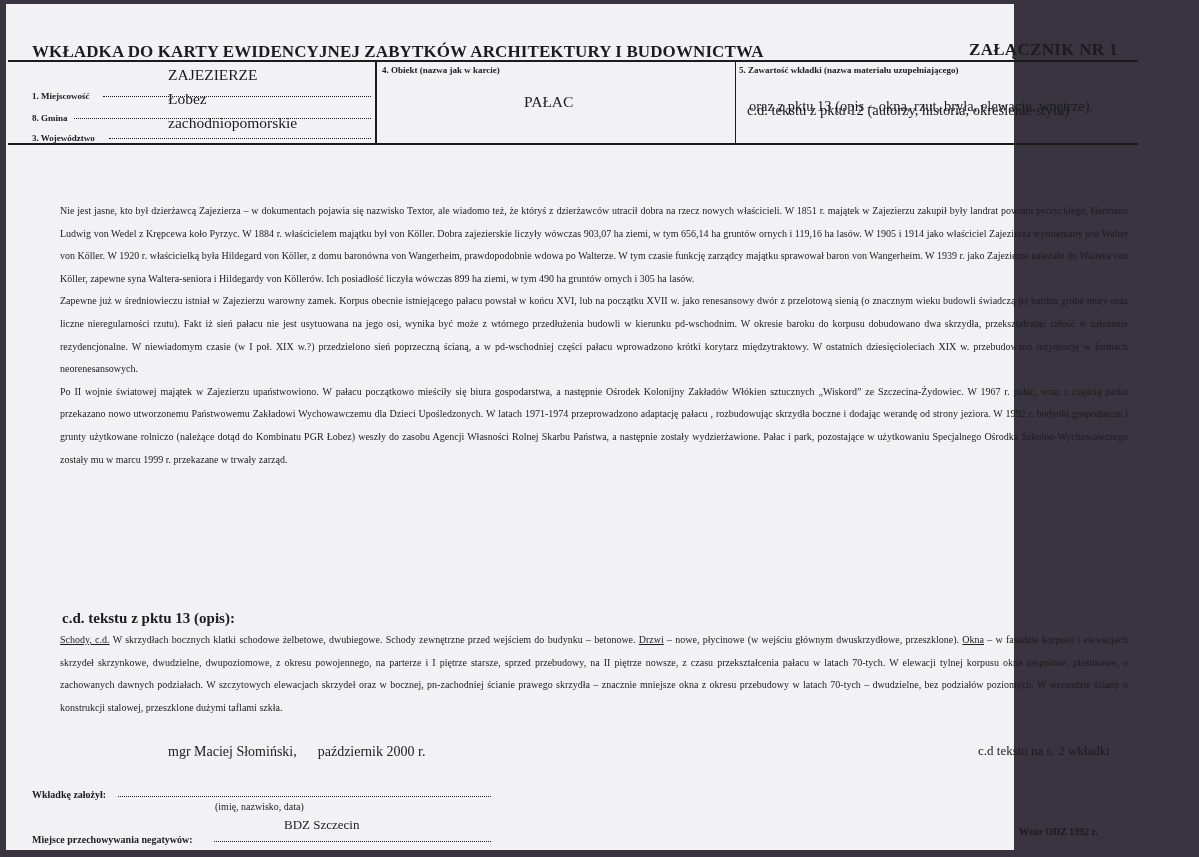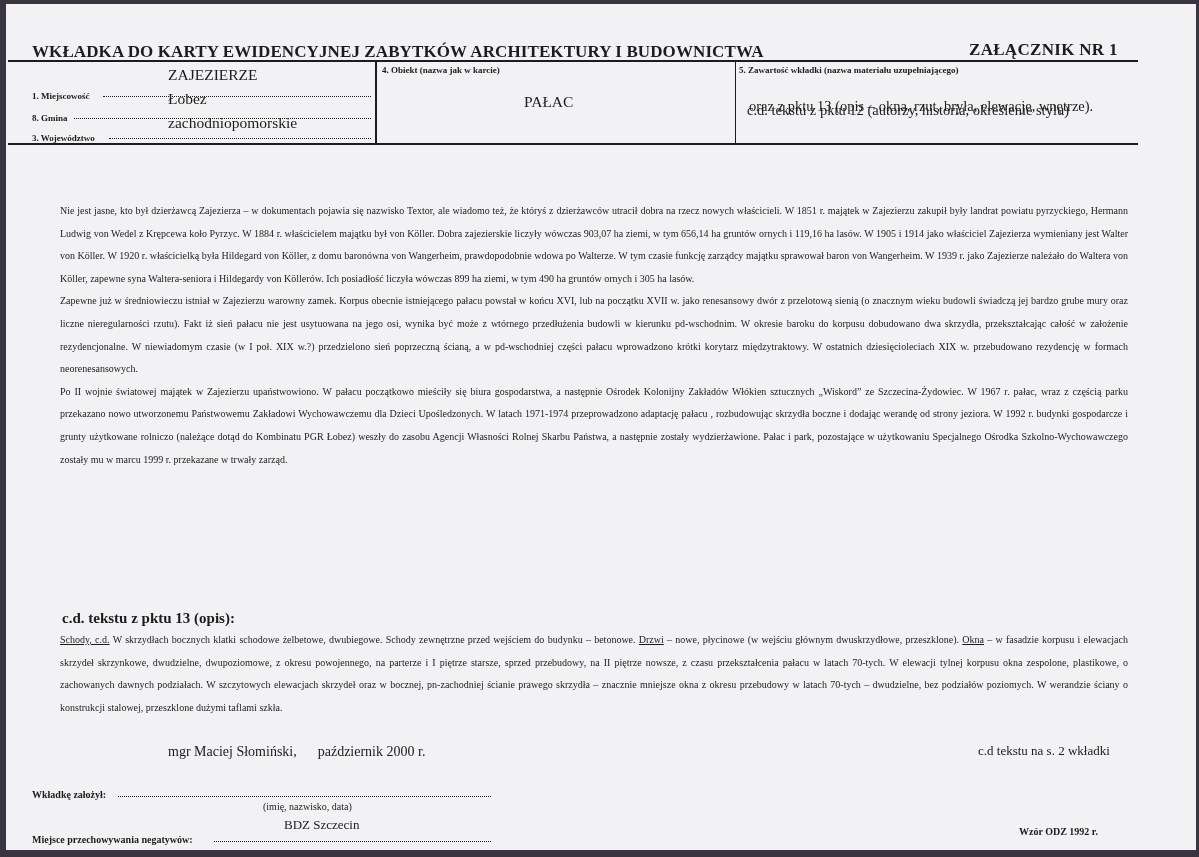--- a/index.html
+++ b/index.html
@@ -3,21 +3,21 @@
 <meta charset="utf-8">
 <style>
   html, body { margin:0; padding:0; }
   body {
     width:1199px; height:857px; overflow:hidden;
     background:#3a3340;
     font-family:"Liberation Serif", serif;
     color:#1c1c1c;
   }
   .page {
-    position:absolute; left:6px; top:4px; width:1190px; height:846px;
+    position:absolute; left:6px; top:4px; width:1008px; height:846px;
     background:#f2f1f3;
   }
   .abs { position:absolute; white-space:nowrap; }
   .title {
     left:26px; top:38px; font-size:17px; font-weight:bold; letter-spacing:0.1px;
   }
   .annex {
     left:963px; top:36px; font-size:17px; font-weight:bold; letter-spacing:0.3px;
   }
   .hline { position:absolute; background:#1c1c1c; }
@@ -84,20 +84,20 @@
 
   <div class="body-text" style="top:625px;">
     <p><span class="u">Schody, c.d.</span><span> W skrzydłach bocznych klatki schodowe żelbetowe, dwubiegowe. Schody zewnętrzne przed wejściem do budynku – betonowe.  </span><span class="u">Drzwi</span><span> – nowe, płycinowe (w wejściu głównym dwuskrzydłowe, przeszklone).  </span><span class="u">Okna</span><span> – w fasadzie korpusu i elewacjach skrzydeł  skrzynkowe, dwudzielne, dwupoziomowe, z okresu powojennego, na parterze i I piętrze starsze, sprzed przebudowy, na II piętrze nowsze, z czasu przekształcenia pałacu w latach 70-tych. W elewacji tylnej korpusu okna zespolone, plastikowe, o zachowanych dawnych podziałach.  W szczytowych elewacjach skrzydeł oraz w bocznej, pn-zachodniej ścianie prawego skrzydła – znacznie mniejsze okna z okresu przebudowy w latach 70-tych – dwudzielne, bez podziałów poziomych. W werandzie  ściany o konstrukcji stalowej, przeszklone dużymi taflami szkła.</span></p>
   </div>
 
   <div class="abs" style="left:972px; top:739px; font-size:13px;">c.d tekstu na s. 2 wkładki</div>
 
   <div class="abs foot-val" style="left:162px; top:740px; white-space:pre;">mgr Maciej Słomiński,      październik 2000 r.</div>
   <div class="abs foot-lbl" style="left:26px; top:785px;">Wkładkę założył:</div>
   <div class="dots" style="left:112px; top:792px; width:373px;"></div>
-  <div class="abs small" style="left:209px; top:797px;margin-left:48px;">(imię, nazwisko, data)</div>
+  <div class="abs small" style="left:209px; top:797px;">(imię, nazwisko, data)</div>
 
   <div class="abs foot-val" style="left:278px; top:813px; font-size:13px;">BDZ Szczecin</div>
   <div class="abs foot-lbl" style="left:26px; top:830px;">Miejsce przechowywania negatywów:</div>
   <div class="dots" style="left:208px; top:837px; width:277px;"></div>
 
   <div class="abs foot-lbl" style="left:1013px; top:822px;">Wzór ODZ 1992 r.</div>
 </div>
 
 </body></html>

